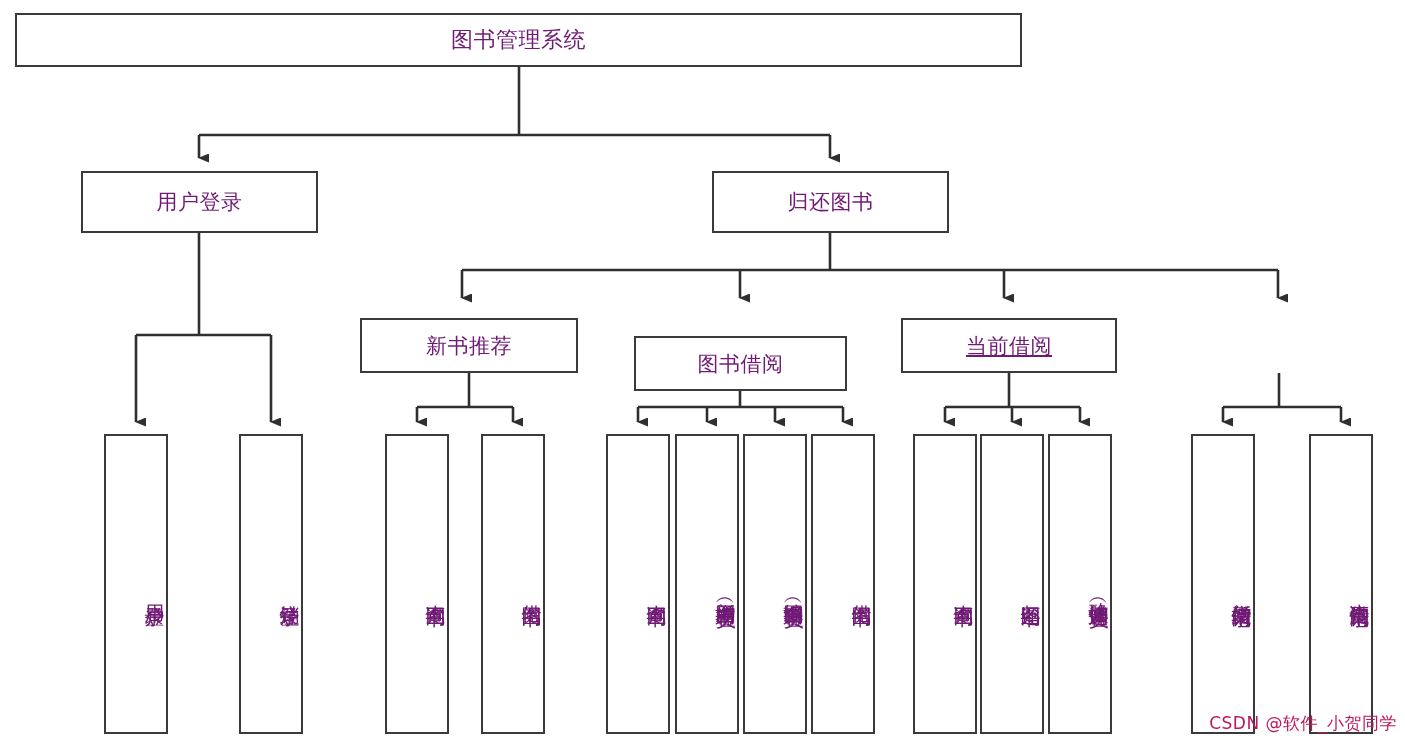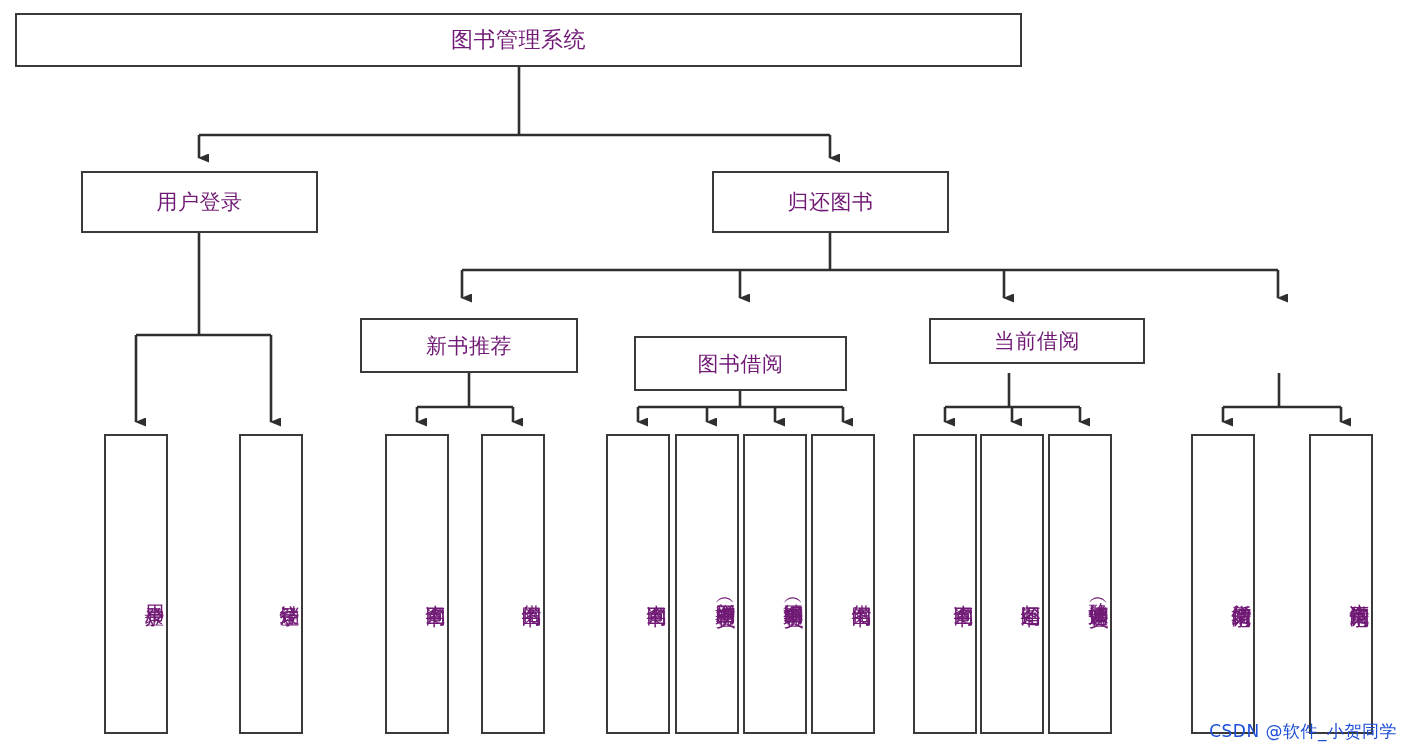--- a/index.html
+++ b/index.html
@@ -49,23 +49,23 @@
     letter-spacing:1px;
   }
   .node.v .txt{
     writing-mode:vertical-rl;
     text-orientation:upright;
     display:block;
   }
   .watermark{
     position:absolute;
     right:8px;
-    bottom:4px;
+    bottom:12px;
     font-size:17px;
-    color:#1d4ed8;
+    color:#be185d;
     letter-spacing:0.5px;
     white-space:nowrap;
   }
 </style>
 </head>
 <body>
 
 <div id="stage">
 
   <svg id="wires" viewBox="0 0 1405 747" xmlns="http://www.w3.org/2000/svg">
@@ -128,21 +128,21 @@
   <div class="node h" style="left:712px;top:171px;width:237px;height:62px;">
     <span class="txt">归还图书</span>
   </div>
 
   <div class="node h" style="left:360px;top:318px;width:218px;height:55px;">
     <span class="txt">新书推荐</span>
   </div>
   <div class="node h" style="left:634px;top:318px;width:213px;height:55px;margin-top:18px;">
     <span class="txt">图书借阅</span>
   </div>
-  <div class="node h" style="left:929px;top:318px;width:216px;height:46px;">
+  <div class="node h" style="left:901px;top:318px;width:216px;height:55px;text-decoration:underline;">
     <span class="txt">当前借阅</span>
   </div>
 
   <div class="node v" style="left:104px;top:434px;width:64px;height:300px;">
     <span class="txt">用户登录</span>
   </div>
   <div class="node v" style="left:239px;top:434px;width:64px;height:300px;">
     <span class="txt">注销登录</span>
   </div>
 

